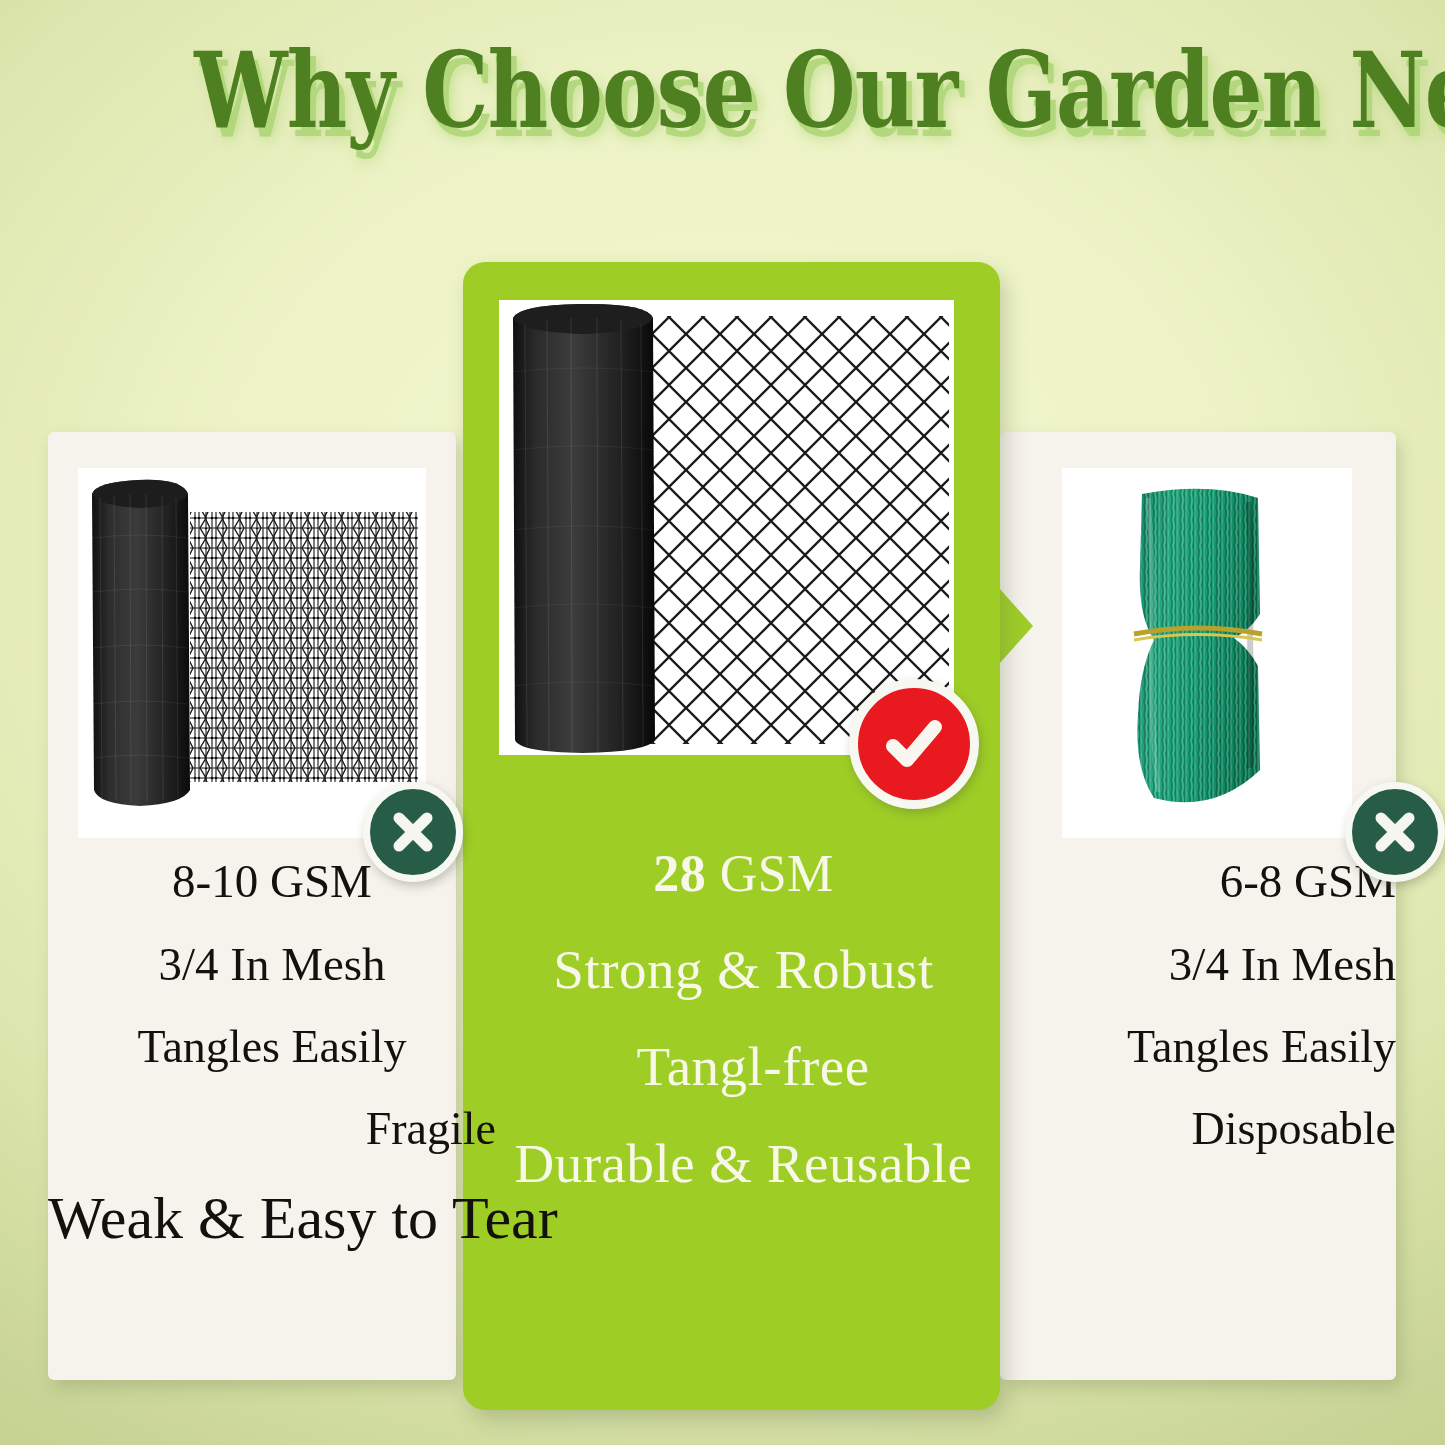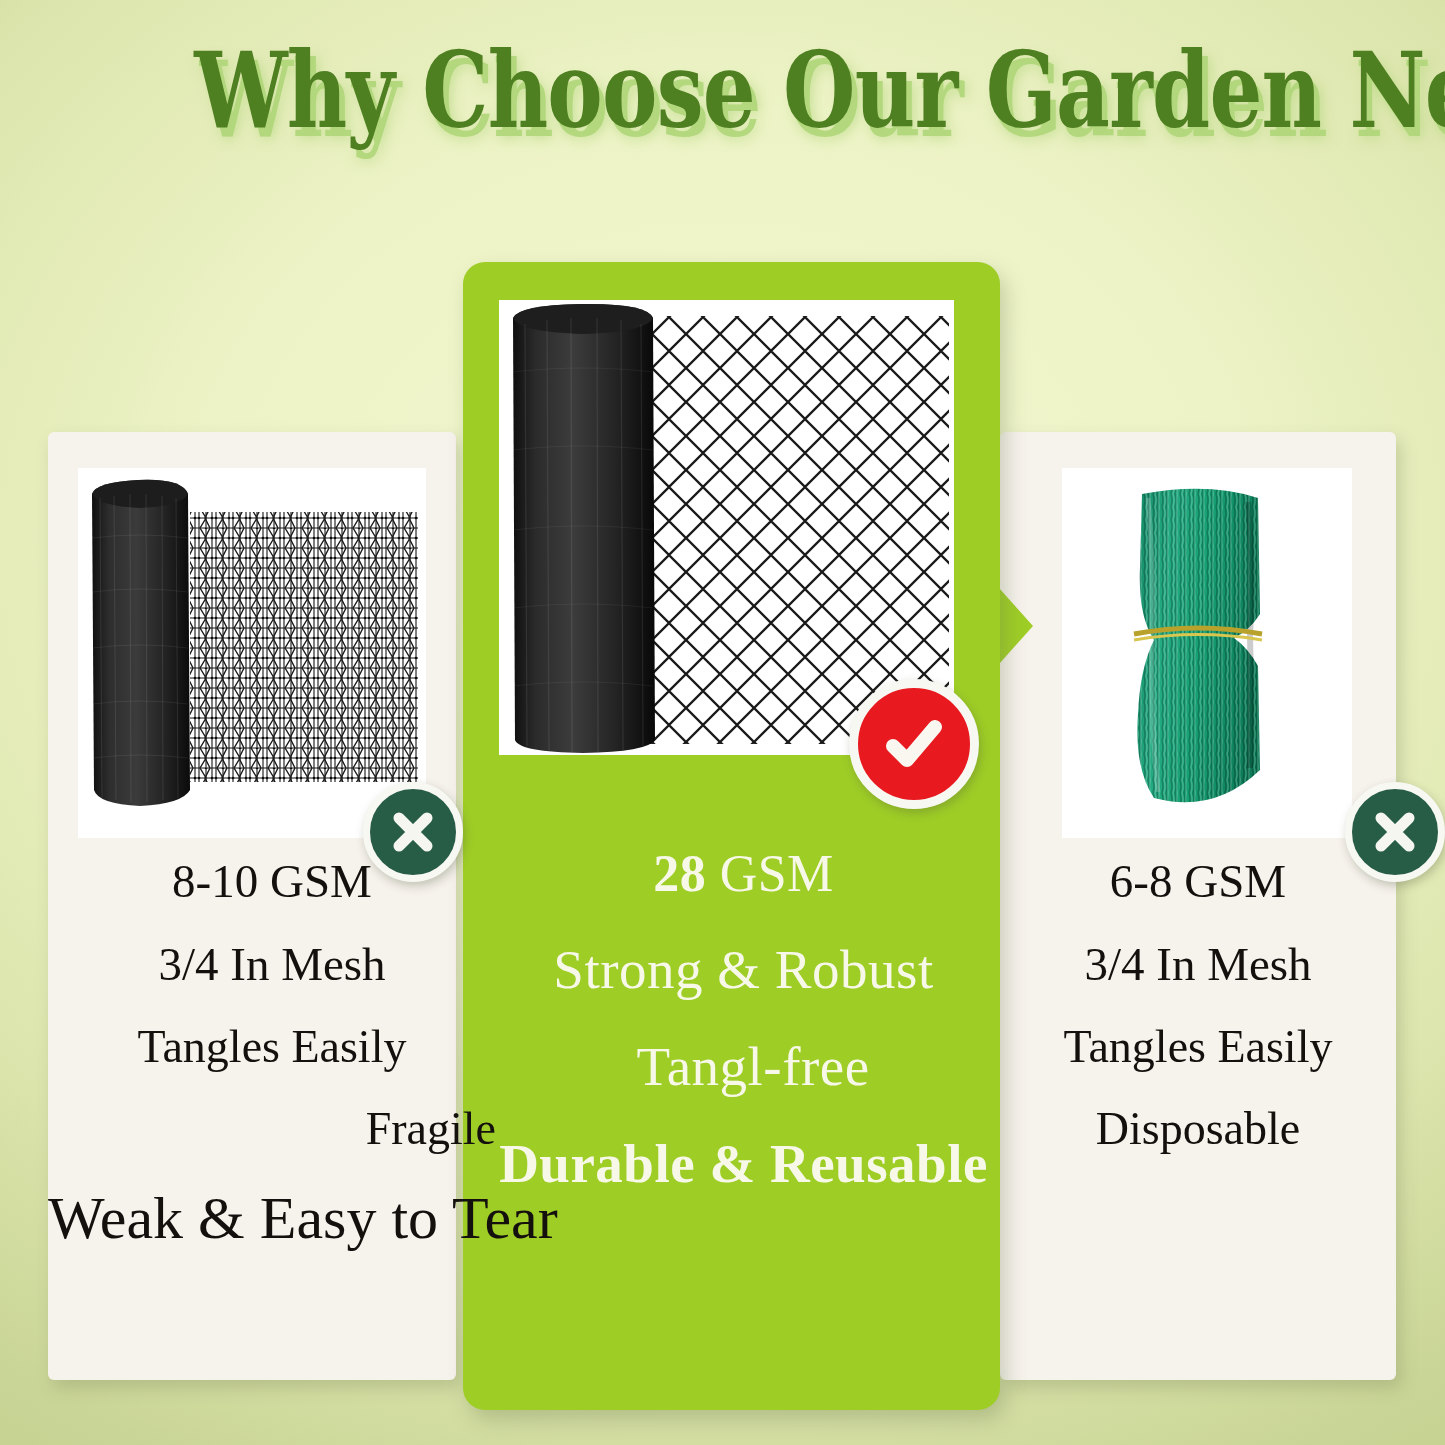--- a/index.html
+++ b/index.html
@@ -126,21 +126,21 @@
   .badge-x-right { left: 1345px; top: 782px; width: 86px;  height: 86px; }
   .badge-check-c { left: 849px;  top: 679px; width: 112px; height: 112px; }
 
   
   .spec-list {
     position: absolute;
     text-align: center;
     z-index: 30;
   }
   .spec-left  { left: 48px;   top: 858px;  width: 448px; }
-  .spec-right { left: 1000px; top: 858px;  width: 396px; }
+  .spec-right { left: 1000px; top: 858px;  width: 396px; text-align: right; }
   .spec-center{ left: 463px;  top: 848px;  width: 561px; }
 
   .spec-line {
     font-family: "Liberation Serif", serif;
     color: #14100e;
     font-size: 45px;
     line-height: 1.0;
     margin-bottom: 36px;
     white-space: nowrap;
   }
@@ -161,21 +161,21 @@
   .spec-center .spec-line {
     color: #f7f8e8;
     font-size: 52px;
     margin-bottom: 42px;
     letter-spacing: 0.5px;
   }
   .spec-center .line-0 { font-size: 52px; }
   .spec-center .line-1 { font-size: 54px; }
   .spec-center .line-2 { font-size: 55px; font-weight: normal; }
   .spec-center .line-3 { font-size: 55px; padding-left: 19px; }
-  .spec-center .line-4 { font-size: 55px; font-weight: bold; margin-bottom: 0; }
+  .spec-center .line-4 { font-size: 55px; font-weight: normal; margin-bottom: 0; }
 
   .bold-lead { font-weight: bold; }
 </style>
 </head>
 <body>
 
 <div id="infographic">
 
   <div class="title-wrap">
     <div class="title">Why Choose Our Garden Netting?</div>

